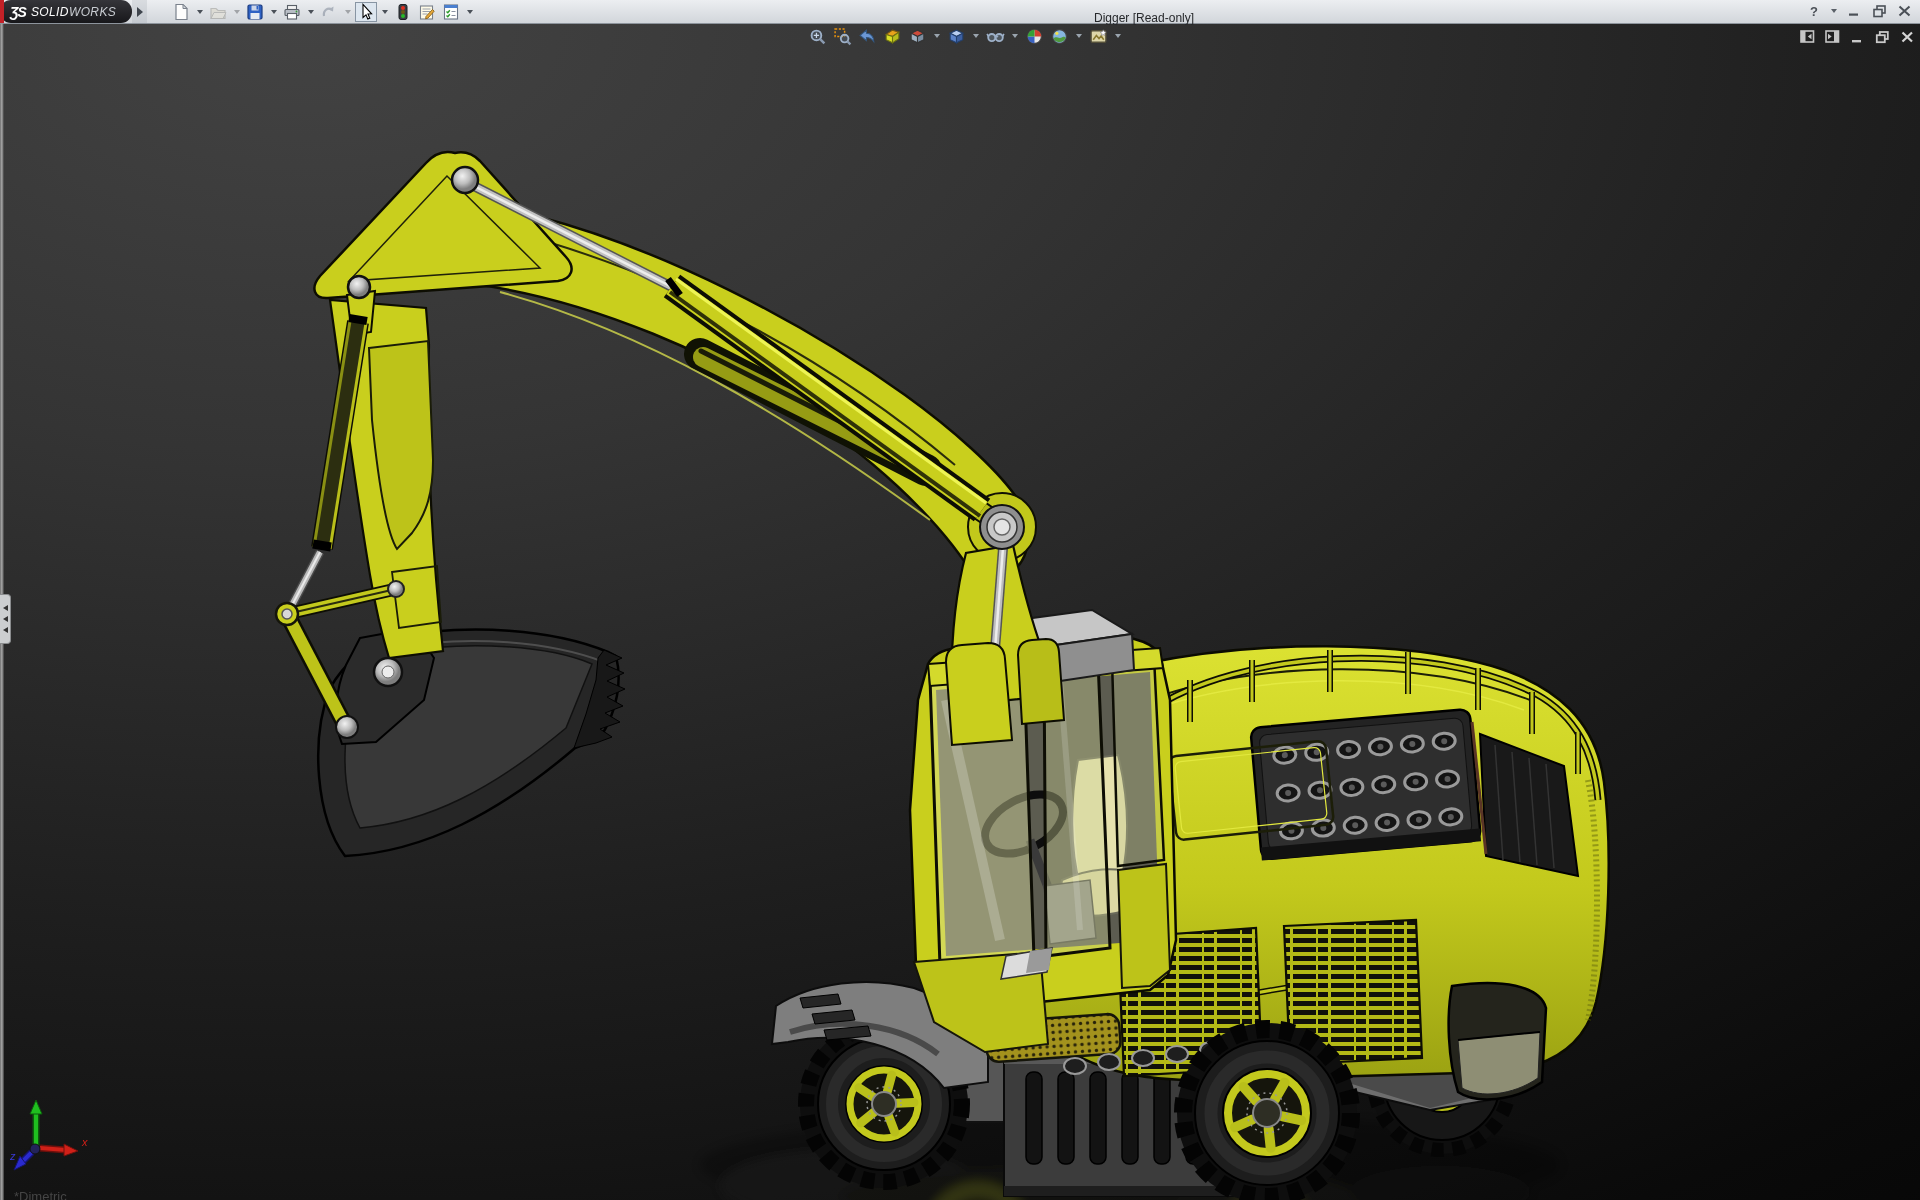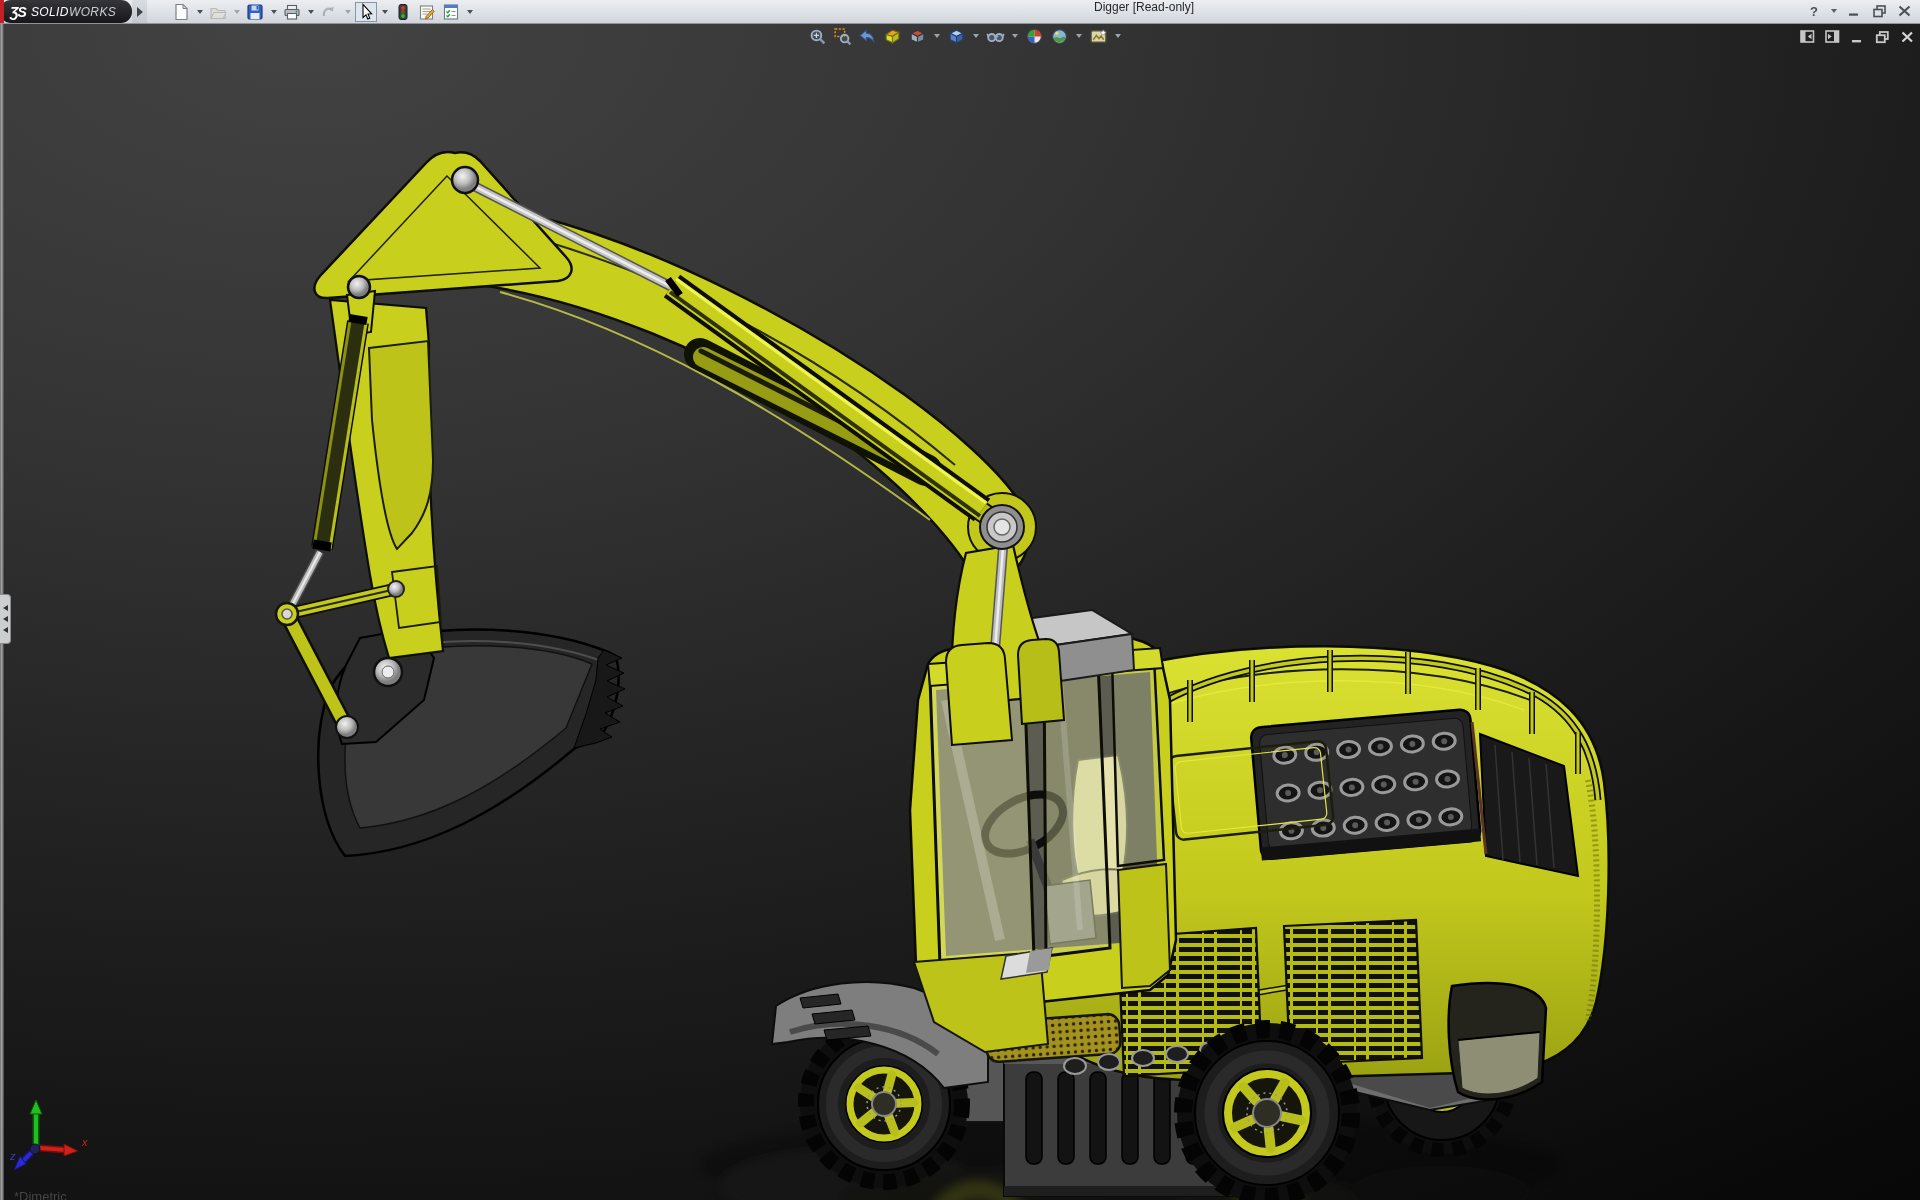--- a/index.html
+++ b/index.html
@@ -21,21 +21,21 @@
   .flyout .tri{width:0;height:0;border-left:6px solid #3f454d;border-top:5px solid transparent;border-bottom:5px solid transparent;}
 
   .main-toolbar{position:absolute;left:170px;top:1px;height:21px;display:flex;align-items:center;gap:2px;}
   .tb-btn{width:22px;height:20px;border:1px solid transparent;background:transparent;padding:1px;
     display:flex;align-items:center;justify-content:center;cursor:pointer;}
   .tb-btn.active{background:#dde6ef;border:1px solid #8895a3;}
   .tb-dd{width:11px;height:20px;border:none;background:transparent;display:flex;align-items:center;justify-content:center;cursor:pointer;padding:0;}
   .tb-dd .tri{width:0;height:0;border-top:4px solid #4a5058;border-left:3.5px solid transparent;border-right:3.5px solid transparent;}
   .disabled{opacity:.42;filter:grayscale(60%);}
 
-  .win-title{position:absolute;left:1094px;top:0;font-size:12px;color:#26282b;}
+  .win-title{position:absolute;left:1094px;top:11px;font-size:12px;color:#26282b;}
   .win-controls{position:absolute;right:6px;top:2px;display:flex;align-items:center;gap:5px;}
   .wc-btn{width:20px;height:18px;border:none;background:transparent;display:flex;align-items:center;justify-content:center;cursor:pointer;padding:0;
     color:#4b5057;font-size:13px;font-weight:bold;}
   .wc-dd{width:10px;}
   .wc-dd .tri{width:0;height:0;border-top:4px solid #5a6068;border-left:3.5px solid transparent;border-right:3.5px solid transparent;}
 
   
   .viewport{position:absolute;top:23px;left:0;width:1920px;height:1177px;
     background:radial-gradient(ellipse 150% 140% at 16% 0%, #434343 0%, #343434 26%, #1e1e1e 55%, #0a0a0a 85%, #040404 100%);}
   .model-svg{position:absolute;top:0;left:0;width:1920px;height:1177px;}

